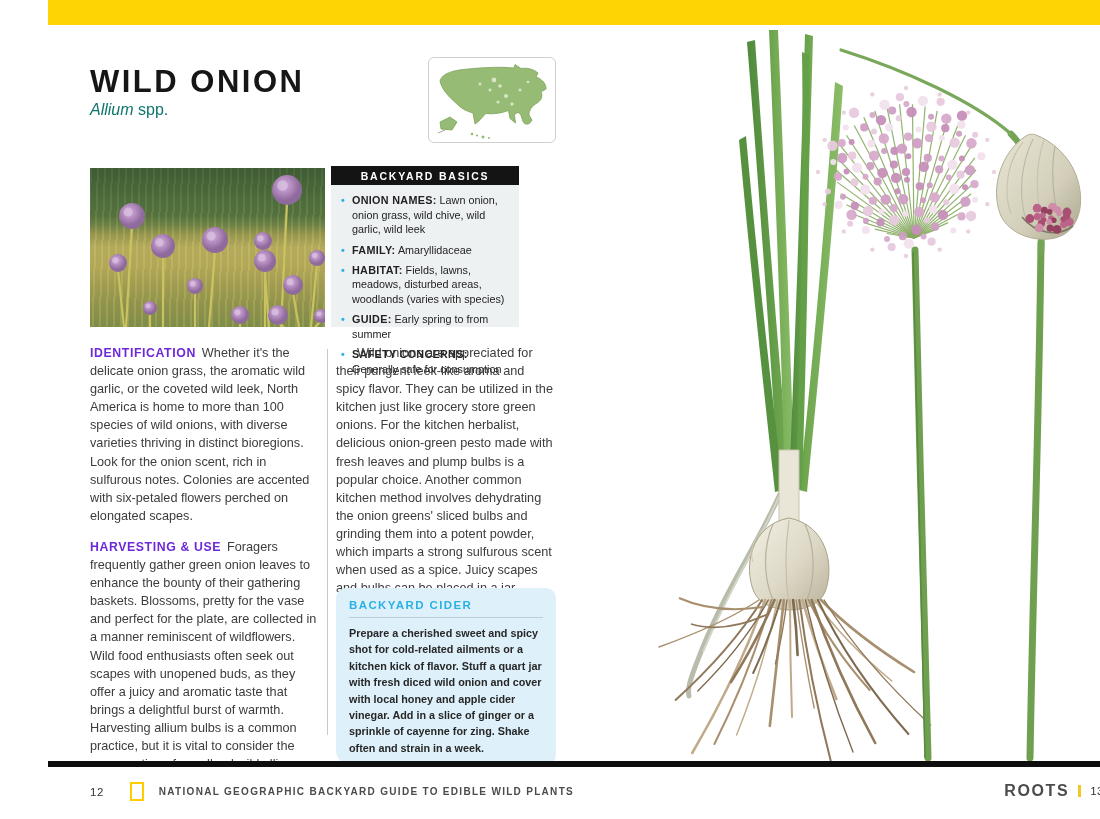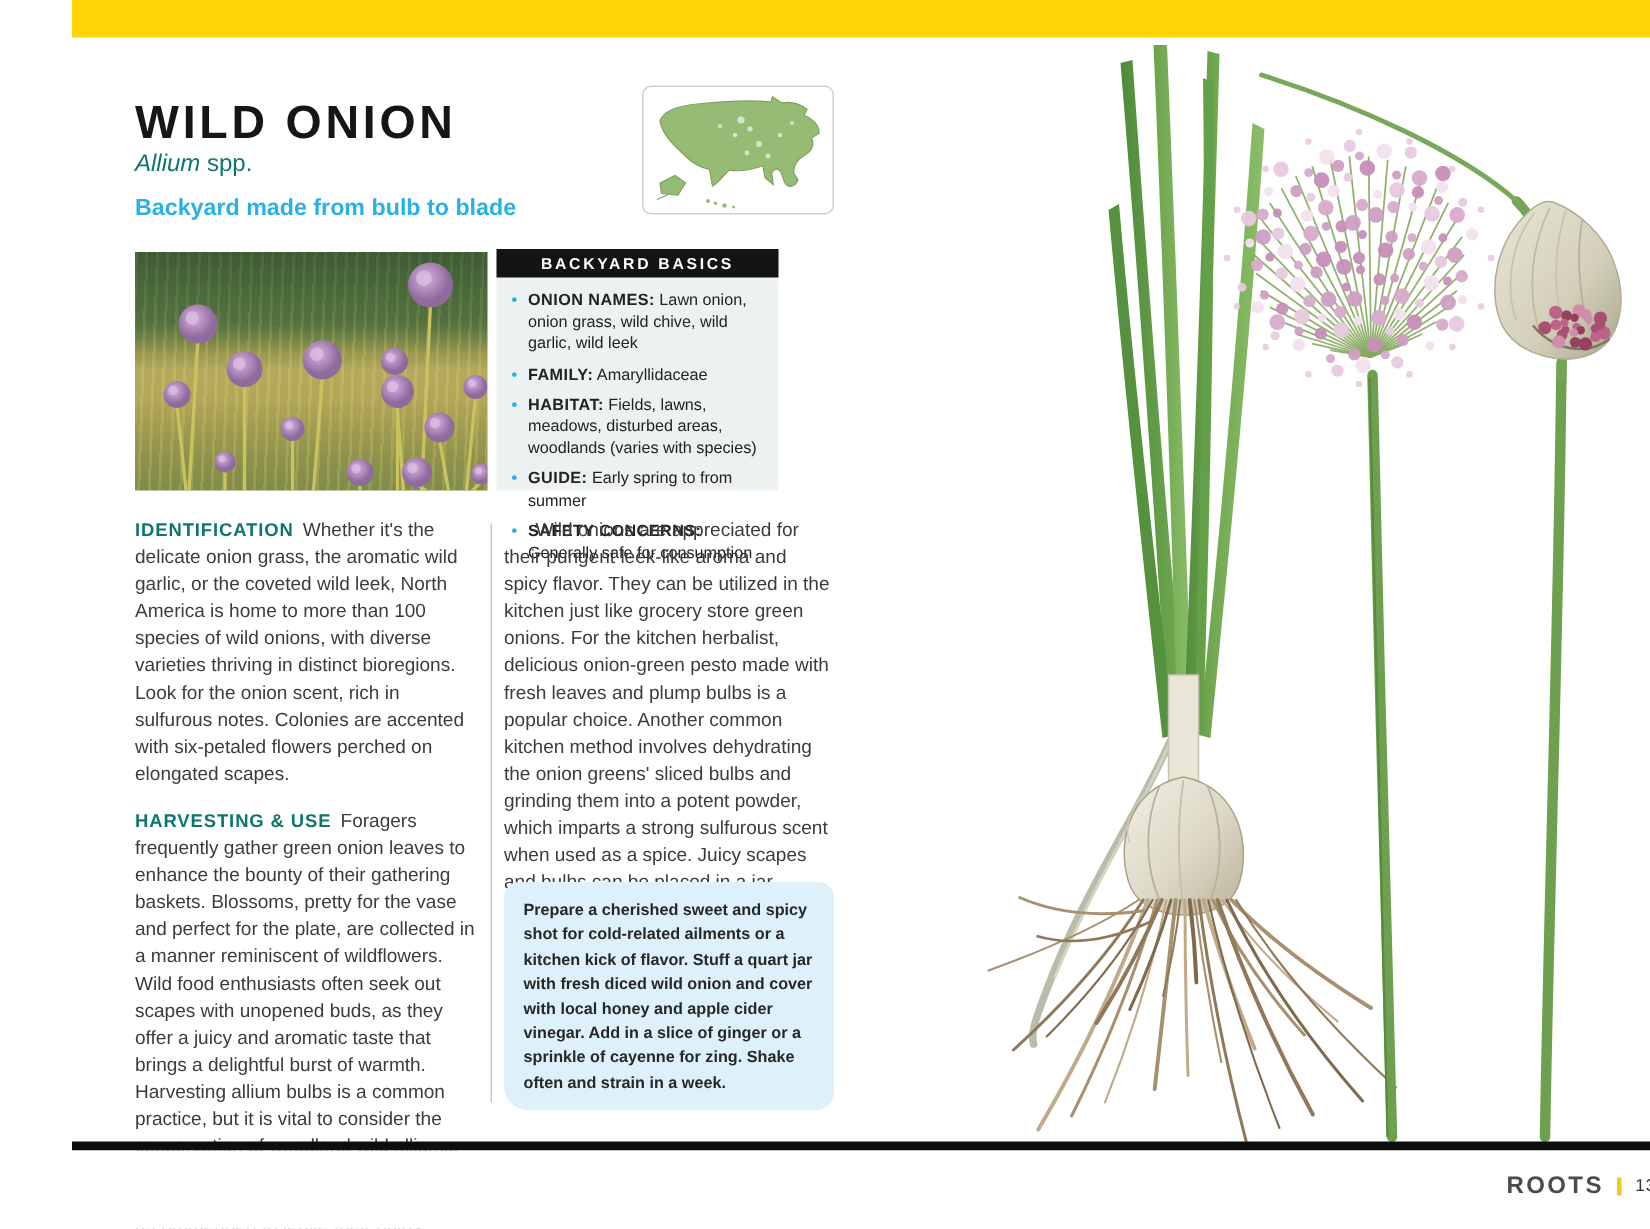--- a/index.html
+++ b/index.html
@@ -31,21 +31,21 @@
   .basics-body{padding:8px 10px 6px 10px;}
   .b-item{position:relative;padding-left:11px;font-size:10.8px;line-height:1.36;color:#222;margin-bottom:5.5px;}
   .b-item .dot{position:absolute;left:0;top:0;color:#29b1e6;font-weight:bold;}
   .b-item .lbl{font-weight:bold;letter-spacing:.3px;}
 
   
   .col1{position:absolute;left:42px;top:344px;width:231px;}
   .col2{position:absolute;left:288px;top:344px;width:220px;}
   .coldiv{position:absolute;left:279px;top:349px;width:1px;height:386px;background:#c9c9c9;}
   .body-par{font-size:12.7px;line-height:18.1px;color:#3c3c3c;margin:0;}
-  .sec-head{color:#0f766e;font-weight:bold;font-size:12.3px;letter-spacing:.6px;margin-right:6px;}
+  .sec-head{color:#6d28d9;font-weight:bold;font-size:12.3px;letter-spacing:.6px;margin-right:6px;}
   .par2{margin-top:13px;}
   .indent{text-indent:21px;}
 
   
   .cider{position:absolute;left:288px;top:588px;width:220px;min-height:148px;background:#def0f9;border-radius:10px 10px 12px 16px;box-sizing:border-box;padding:11px 13px 10px 13px;}
   .cider-head{color:#29b1e6;font-weight:bold;font-size:11.5px;letter-spacing:1.4px;padding-bottom:6px;border-bottom:1px solid #b9cfda;margin-bottom:7px;}
   .cider-text{font-size:10.8px;line-height:16.4px;font-weight:bold;color:#272727;margin:0;}
 
   
   .footer{position:absolute;left:0;top:767px;width:1100px;height:52px;background:#fff;}
@@ -63,21 +63,20 @@
 <body>
 
 <div id="page">
 
   <div class="topbar"></div>
 
   <div class="title">WILD ONION</div>
   <div class="species">
     <span class="lat">Allium</span><span> spp.</span>
   </div>
-  <div class="subtitle">Backyard made from bulb to blade</div>
 
   <div class="mapbox">
     <svg width="120" height="80" viewBox="0 0 120 80">
       <path d="M8 21 C10 13 22 10 36 9 C52 7.5 68 6.5 82 8 L83 4.5 L89 8.5 C96 7.5 102 9.5 106 13 L104 17 C110 19 114.5 24 114 29 L109 32 C111 36 109.5 40.5 105 43 C100 46 97 50 97 55 L100 60 C98 64.5 93.5 66 91 61.5 L89 55.5 C87 51.5 84 52 82.5 55.5 L83.5 63 L78 58.5 L76.5 50.5 C70 53 62 54.5 54 53.5 C50 57 47 62 43 64 L41 53 C35 51.5 29 48.5 25 44 C17 37 10 30 8 21 Z" fill="#96bb74" stroke="#7ea35c" stroke-width="0.8"></path>
       <path d="M8 62 L18 57 L25 62 L20 70 L9 69 Z" fill="#96bb74" stroke="#7ea35c" stroke-width="0.8"></path>
       <path d="M6 73 L13 70" stroke="#8a8a8a" stroke-width="0.8" fill="none"></path>
       <circle cx="40" cy="74" r="1.3" fill="#96bb74"></circle>
         <circle cx="45" cy="75.5" r="1.1" fill="#96bb74"></circle>
       <circle cx="51" cy="77" r="1.5" fill="#96bb74"></circle>
         <circle cx="57" cy="78" r="1" fill="#96bb74"></circle>
@@ -168,20 +167,21 @@
     <p class="body-par par2"><span class="sec-head">HARVESTING &amp; USE</span><span>Foragers frequently gather green onion leaves to enhance the bounty of their gathering baskets. Blossoms, pretty for the vase and perfect for the plate, are collected in a manner reminiscent of wildflowers. Wild food enthusiasts often seek out scapes with unopened buds, as they offer a juicy and aromatic taste that brings a delightful burst of warmth. Harvesting allium bulbs is a common practice, but it is vital to consider the conservation of woodland wild alliums, particularly ramps. To support the natural spread and reproduction of ramps, it is recommended to leave their bulbs undisturbed, allowing them to thrive and flourish.</span></p>
   </div>
 
   <div class="coldiv"></div>
 
   <div class="col2">
     <p class="body-par indent">Wild onions are appreciated for their pungent leek-like aroma and spicy flavor. They can be utilized in the kitchen just like grocery store green onions. For the kitchen herbalist, delicious onion-green pesto made with fresh leaves and plump bulbs is a popular choice. Another common kitchen method involves dehydrating the onion greens' sliced bulbs and grinding them into a potent powder, which imparts a strong sulfurous scent when used as a spice. Juicy scapes and bulbs can be placed in a jar, covered with honey, and strained later for a tangy sticky glaze. For a wild onion dip, finely chop the wild onions and combine them with cream cheese, sour cream, or mayonnaise.</p>
   </div>
 
   <div class="cider">
+    <div class="cider-head">BACKYARD CIDER</div>
     <p class="cider-text">Prepare a cherished sweet and spicy shot for cold-related ailments or a kitchen kick of flavor. Stuff a quart jar with fresh diced wild onion and cover with local honey and apple cider vinegar. Add in a slice of ginger or a sprinkle of cayenne for zing. Shake often and strain in a week.</p>
   </div>
 
   <svg class="illus" viewBox="0 0 545 740">
     <defs>
       <linearGradient id="bulbGrad" x1="0" y1="0" x2="1" y2="1">
         <stop offset="0%" stop-color="#f2efe3"></stop>
           <stop offset="55%" stop-color="#ddd8c6"></stop>
           <stop offset="100%" stop-color="#b9b29a"></stop>
       </linearGradient>
@@ -449,20 +449,25 @@
         <circle cx="456.0979155320611" cy="191.23811525164032" r="2.8" fill="#d08ca8"></circle>
         <circle cx="447.2012155848704" cy="206.2085948972911" r="3.5999999999999996" fill="#96405f"></circle>
         <circle cx="434.1439252665962" cy="186.18851395461542" r="4.4" fill="#bc6389"></circle>
         <circle cx="460.22956607492245" cy="196.9722881712157" r="2.8" fill="#a84f73"></circle>
       </g>
   </svg>
 
   <div class="bottombar"></div>
 
   <div class="footer">
+    <div class="f-left">
+      <span class="f-pagenum">12</span>
+      <span class="f-logo"></span>
+      <span class="f-book">NATIONAL GEOGRAPHIC BACKYARD GUIDE TO EDIBLE WILD PLANTS</span>
+    </div>
     <div class="f-right">
       <span class="f-section">ROOTS</span>
       <span class="f-bar"></span>
       <span class="f-pagenum">13</span>
     </div>
   </div>
 
 </div>
 
 </body></html>

